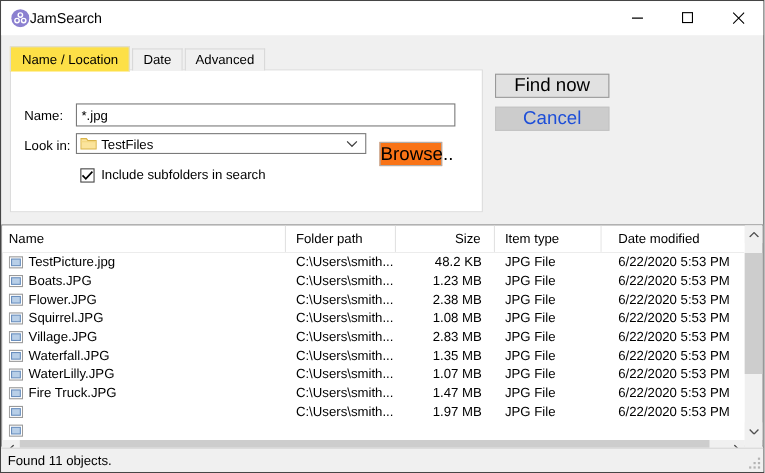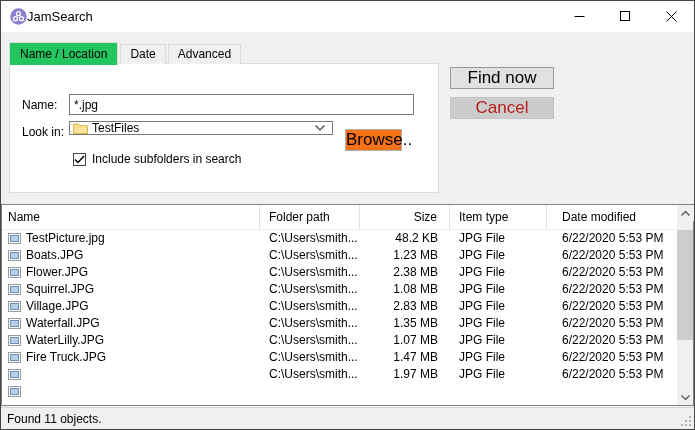--- a/index.html
+++ b/index.html
@@ -21,39 +21,39 @@
   .win-controls { position:absolute; right:0; top:0; height:31px; display:flex; }
   .win-btn { width:46px; height:31px; display:flex; align-items:center; justify-content:center; background:transparent; border:none; cursor:default; }
 
   
   .tabstrip { position:absolute; left:8px; top:40px; height:23px; display:flex; align-items:flex-end; z-index:3; }
   .tab {
     background:#f0f0f0; border:1px solid #d9d9d9; border-bottom:none;
     height:20px; line-height:19px; padding:0 9px; margin-right:2px;
   }
   .tab.active {
-    background:#22c55e; border:1px solid #dcdcdc; border-bottom:none;
+    background:#fde047; border:1px solid #dcdcdc; border-bottom:none;
     height:23px; line-height:22px; padding:0 10px; position:relative; top:1px;
   }
 
   
   .panel {
     position:absolute; left:8px; top:62px; width:430px; height:130px;
     background:#ffffff; border:1px solid #dcdcdc; z-index:2;
   }
   .panel .lbl { position:absolute; height:20px; line-height:20px; }
   .lbl-name { left:12px; top:31px; }
   .lbl-lookin { left:12px; top:58px; }
   .txt-name {
     position:absolute; left:59px; top:30px; width:345px; height:21px;
     border:1px solid #7a7a7a; background:#fff; font-family:"Liberation Sans",sans-serif;
     font-size:12px; padding:0 4px; outline:none;
   }
   .combo {
-    position:absolute; left:59px; top:57px; width:264px; height:14px;
+    position:absolute; left:59px; top:57px; width:264px; height:19px;
     border:1px solid #7a7a7a; background:#fff; display:flex; align-items:center;
   }
   .combo .folder-ic { margin-left:3px; }
   .combo .combo-text { margin-left:4px; flex:1; }
   .combo .chev { margin-right:7px; display:flex; }
   .btn {
     background:#e1e1e1; border:1px solid #999999; font-family:"Liberation Sans",sans-serif;
     font-size:17px; text-align:center; cursor:default;
   }
   .btn-browse { position:absolute; left:335px; top:57px; width:57px; height:22px; background:#f97316; border-color:#adadad;margin-top:8px; }
@@ -61,27 +61,27 @@
   .checkbox {
     width:13px; height:13px; background:#fff; border:1px solid #454545;
     display:flex; align-items:center; justify-content:center;
   }
   .chk-label { margin-left:6px; }
 
   
   .btn-find { position:absolute; left:449px; top:66px; width:104px; height:22px; }
   .btn-cancel {
     position:absolute; left:449px; top:96px; width:104px; height:22px;
-    background:#cccccc; border:1px solid #c3c3c3; color:#b91c1c;
+    background:#cccccc; border:1px solid #c3c3c3; color:#1d4ed8;
   }
 
   
   .table {
     position:absolute; left:0px; top:203px; width:693px; height:202px;
-    background:#ffffff; border:1px solid #828282; display:flex; 
+    background:#ffffff; border:1px solid #828282; display:flex; flex-direction:column;
   }
   .t-main { display:flex; flex:1; }
   .t-content { width:675px; display:flex; flex-direction:column; overflow:hidden; }
   .t-header { height:25px; display:grid; grid-template-columns:258px 100px 90px 97px 130px; border-bottom:1px solid #ececec; flex:none; }
   .t-header .hcell {
     line-height:24px; padding-left:9px; border-right:1px solid #e2e2e2;
     white-space:nowrap; overflow:hidden; background:#fff;
   }
   .t-header .hcell.first { padding-left:6px; }
   .t-header .hcell.num { text-align:right; padding-right:12px; }

